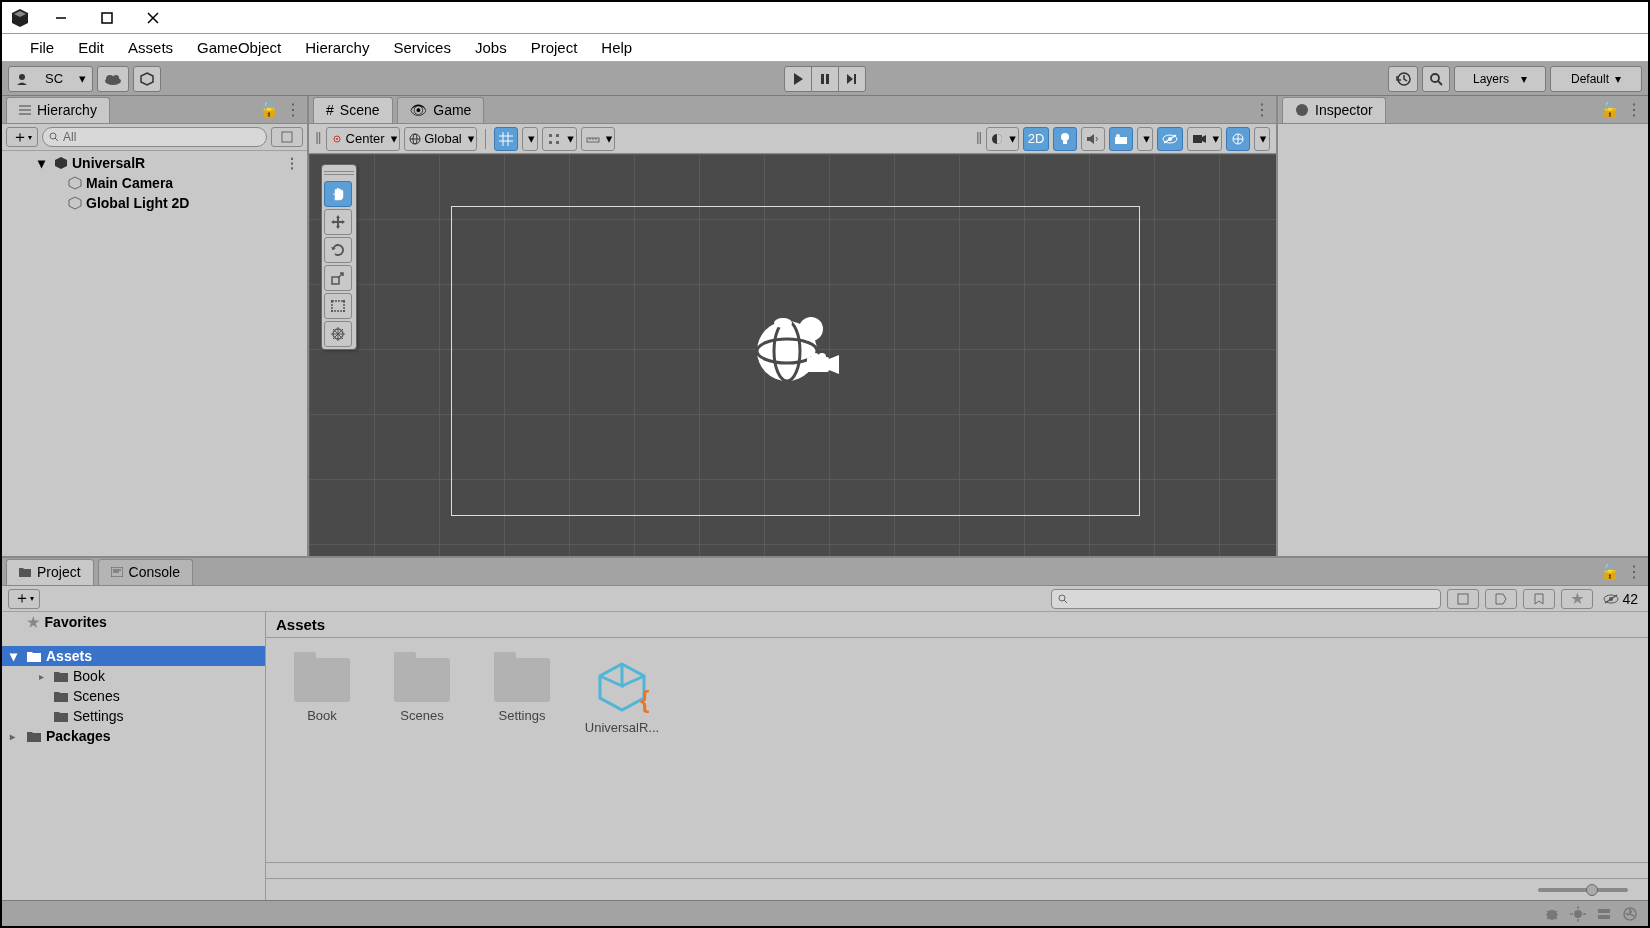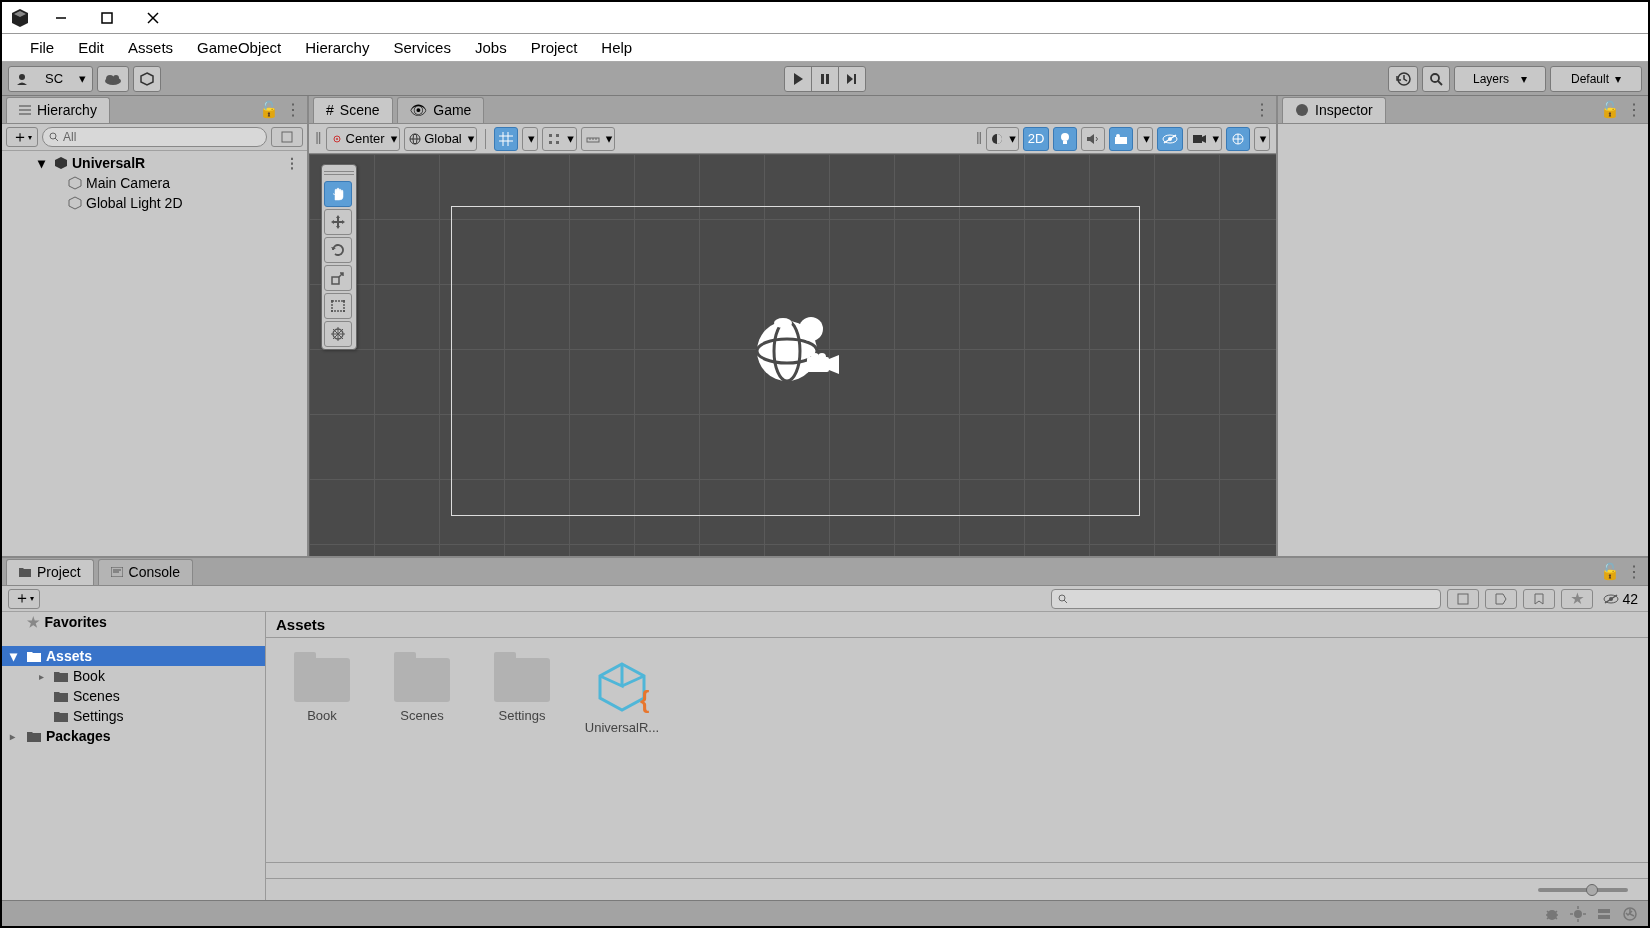--- a/index.html
+++ b/index.html
@@ -26,21 +26,21 @@
 .hierarchy-panel { width: 307px; border-right: 2px solid #888; display: flex; flex-direction: column; background: #c8c8c8; }
 .panel-tabs { height: 28px; display: flex; align-items: center; background: #a3a3a3; border-bottom: 1px solid #888; }
 .panel-tab { height: 26px; padding: 0 12px; display: flex; align-items: center; gap: 6px; background: #c8c8c8; border: 1px solid #888; border-bottom: none; border-radius: 3px 3px 0 0; cursor: pointer; font-size: 14px; margin-left: 4px; }
 .panel-tab.inactive { background: #b4b4b4; }
 .panel-tabs .spacer { flex: 1; }
 .panel-tabs .tab-btn { width: 20px; height: 20px; display: flex; align-items: center; justify-content: center; cursor: pointer; margin-right: 4px; color: #555; }
 .hierarchy-search-row { display: flex; align-items: center; padding: 3px 4px; gap: 4px; background: #c8c8c8; border-bottom: 1px solid #a0a0a0; }
 .dropdown-small { height: 20px; width: 32px; background: #c8c8c8; border: 1px solid #888; display: flex; align-items: center; justify-content: center; border-radius: 3px; cursor: pointer; }
 .search-box { flex: 1; height: 20px; background: #d8d8d8; border: 1px solid #888; border-radius: 10px; display: flex; align-items: center; padding: 0 6px; font-size: 12px; color: #666; gap: 4px; }
 .hierarchy-tree { flex: 1; padding: 2px 0; font-size: 14px; }
-.tree-row { display: flex; align-items: center; height: 20px; padding-left: 24px; gap: 4px; cursor: pointer; }
+.tree-row { display: flex; align-items: center; height: 20px; padding-left: 24px; gap: 4px; cursor: pointer; font-weight: bold; }
 .tree-row.scene { font-weight: bold; padding-left: 36px; }
 .tree-row.child { padding-left: 66px; }
 .tree-arrow { width: 12px; }
 .cube-icon { width: 14px; height: 14px; }
 .scene-panel { flex: 1; display: flex; flex-direction: column; background: #c8c8c8; }
 .scene-toolbar { height: 30px; background: #c8c8c8; border-bottom: 1px solid #888; display: flex; align-items: center; padding: 0 6px; gap: 4px; }
 .scene-toolbar .sep { width: 1px; height: 20px; background: #888; margin: 0 4px; }
 .scene-btn { height: 24px; min-width: 24px; padding: 0 4px; background: #c8c8c8; border: 1px solid #888; border-radius: 3px; cursor: pointer; display: flex; align-items: center; justify-content: center; font-size: 13px; gap: 3px; }
 .scene-btn.active { background: #5c9ed6; color: #fff; border-color: #3a7ab5; }
 .scene-btn.dd { padding-right: 2px; }

